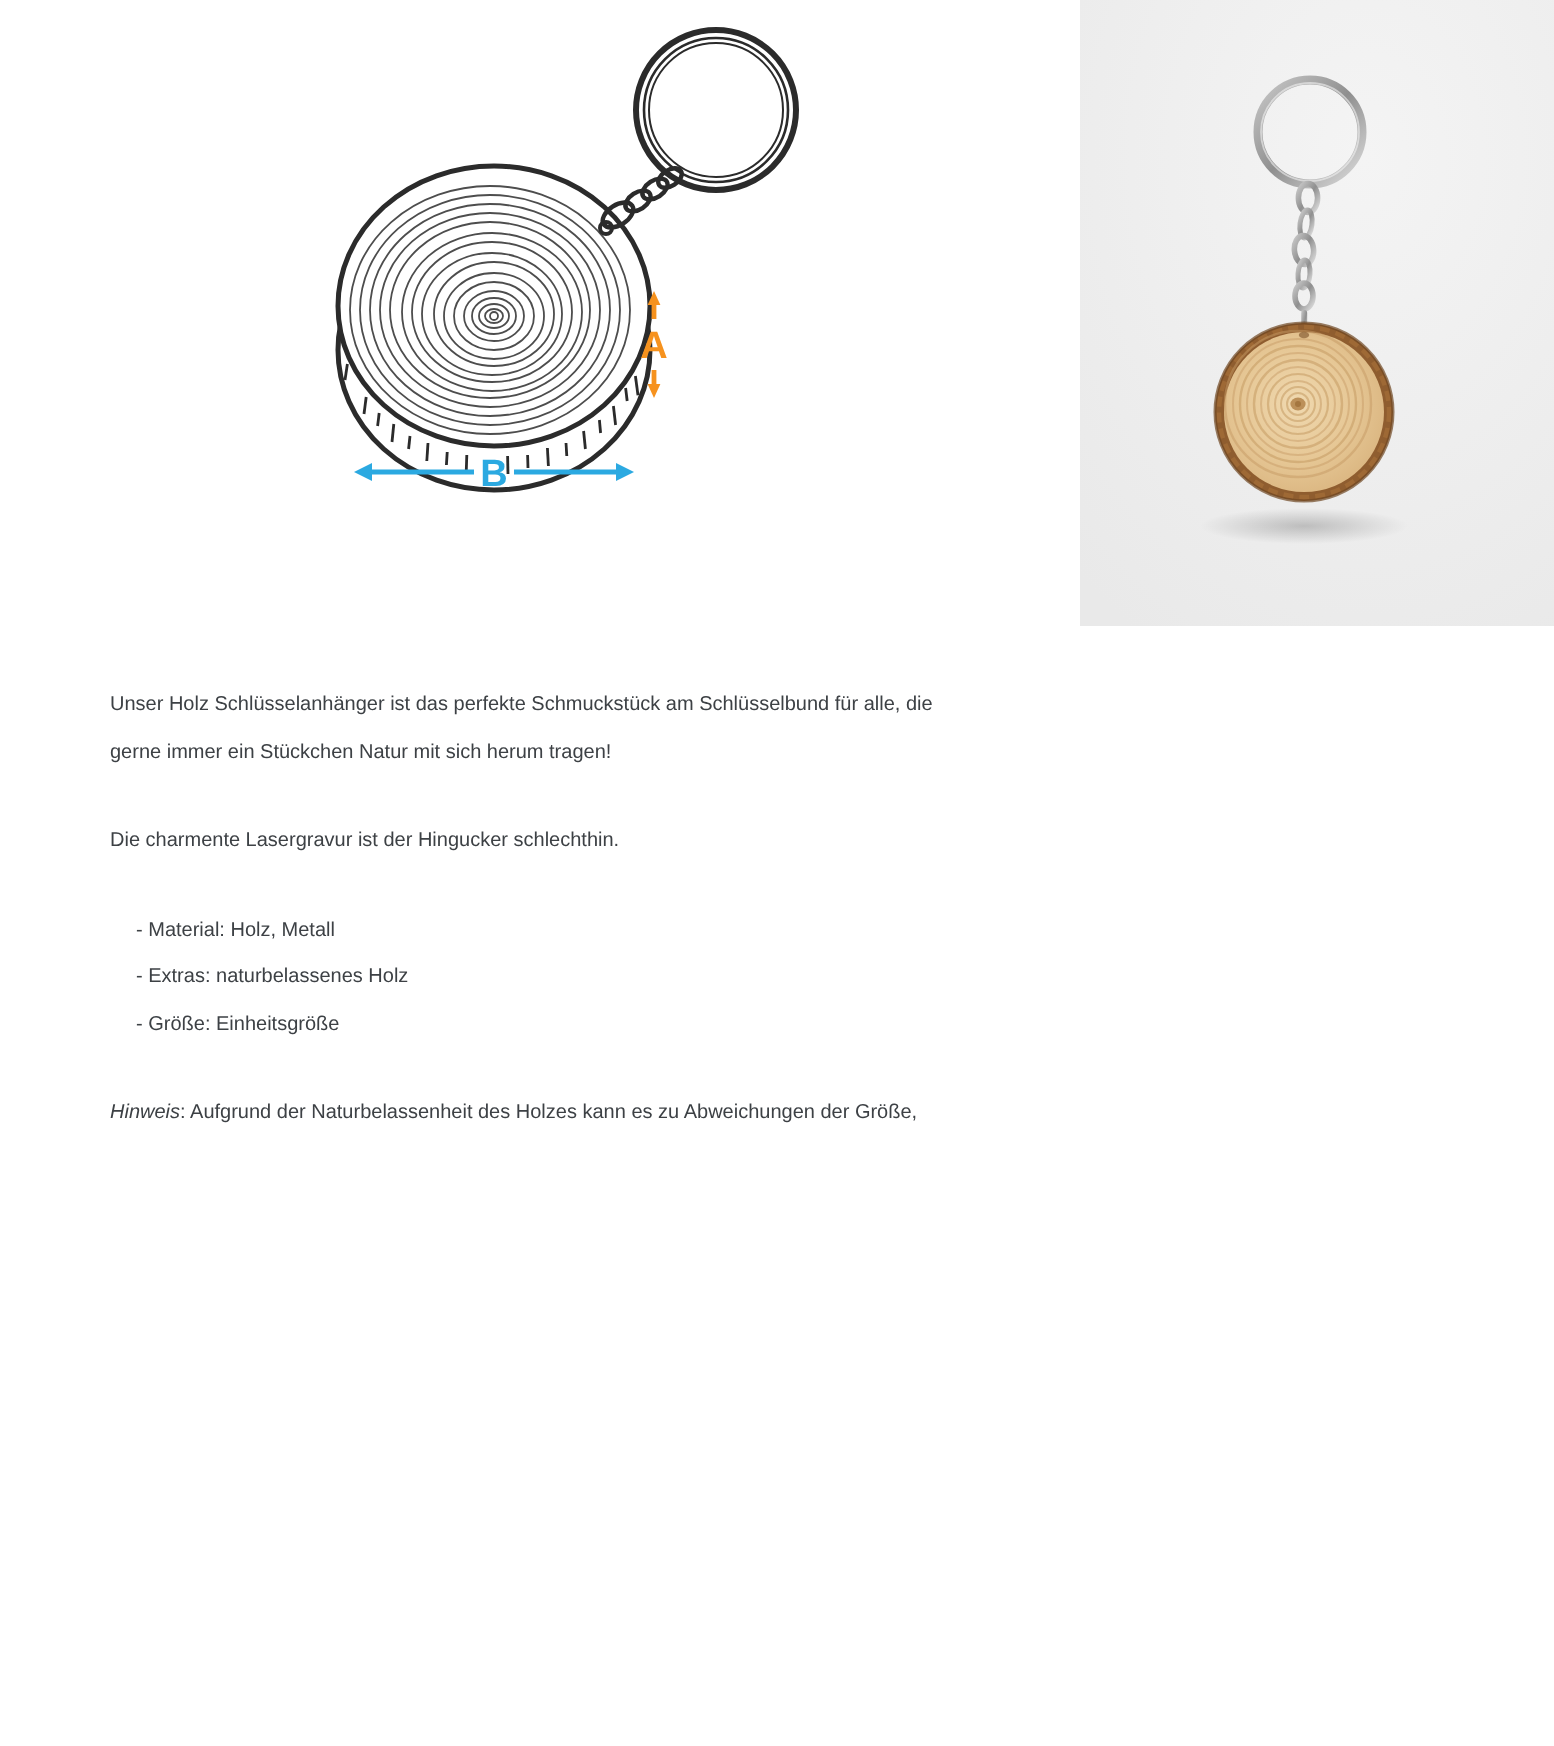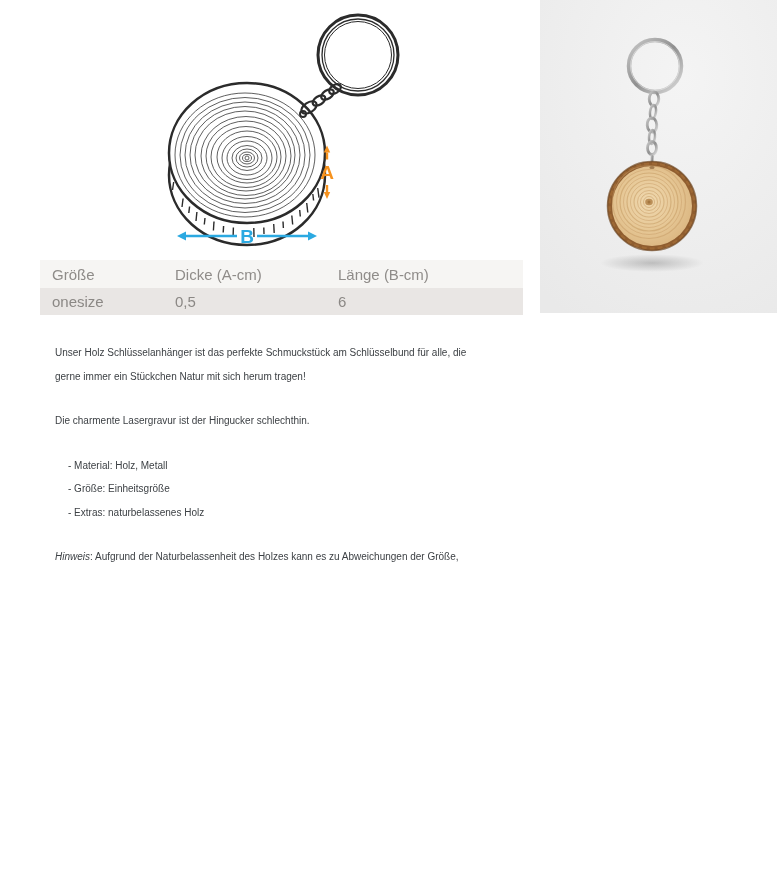--- a/index.html
+++ b/index.html
@@ -173,51 +173,28 @@
           <circle cx="109" cy="202" r="8.5" stroke-width="1" opacity="0.55"></circle>
           <circle cx="109" cy="202" r="5.5" stroke-width="1" opacity="0.55"></circle>
         </g>
         <ellipse cx="109" cy="202" rx="3.8" ry="3.2" fill="#b68850" opacity="0.9"></ellipse>
         <circle cx="109" cy="202" r="1.5" fill="#a4763f"></circle>
         <ellipse cx="112" cy="167.5" rx="2.6" ry="1.6" fill="#7a4e26" opacity="0.6"></ellipse>
       </g>
     </svg>
   </div>
 
-  <div class="size-table">
-    <table>
-      <colgroup>
-          <col style="width:123px">
-          <col style="width:163px">
-          <col style="width:197px">
-        </colgroup>
-      <thead>
-        <tr>
-          <th>Größe</th>
-          <th>Dicke (A-cm)</th>
-          <th>Länge (B-cm)</th>
-        </tr>
-      </thead>
-      <tbody>
-        <tr>
-          <td>onesize</td>
-          <td>0,5</td>
-          <td>6</td>
-        </tr>
-      </tbody>
-    </table>
-  </div>
 
   <div class="desc">
     <p class="p1">Unser Holz Schlüsselanhänger ist das perfekte Schmuckstück am Schlüsselbund für alle, die
 gerne immer ein Stückchen Natur mit sich herum tragen!</p>
     <p class="p2">Die charmente Lasergravur ist der Hingucker schlechthin.</p>
     <div class="bullets">
       <div>- Material: Holz, Metall</div>
+      <div>- Extras: naturbelassenes Holz</div>
       <div>- Größe: Einheitsgröße</div>
-      <div>- Extras: naturbelassenes Holz</div>
     </div>
     <div class="note">
       <em>Hinweis</em><span>: Aufgrund der Naturbelassenheit des Holzes kann es zu Abweichungen der Größe,</span>
     </div>
   </div>
 
 </div>
 
 </body></html>

